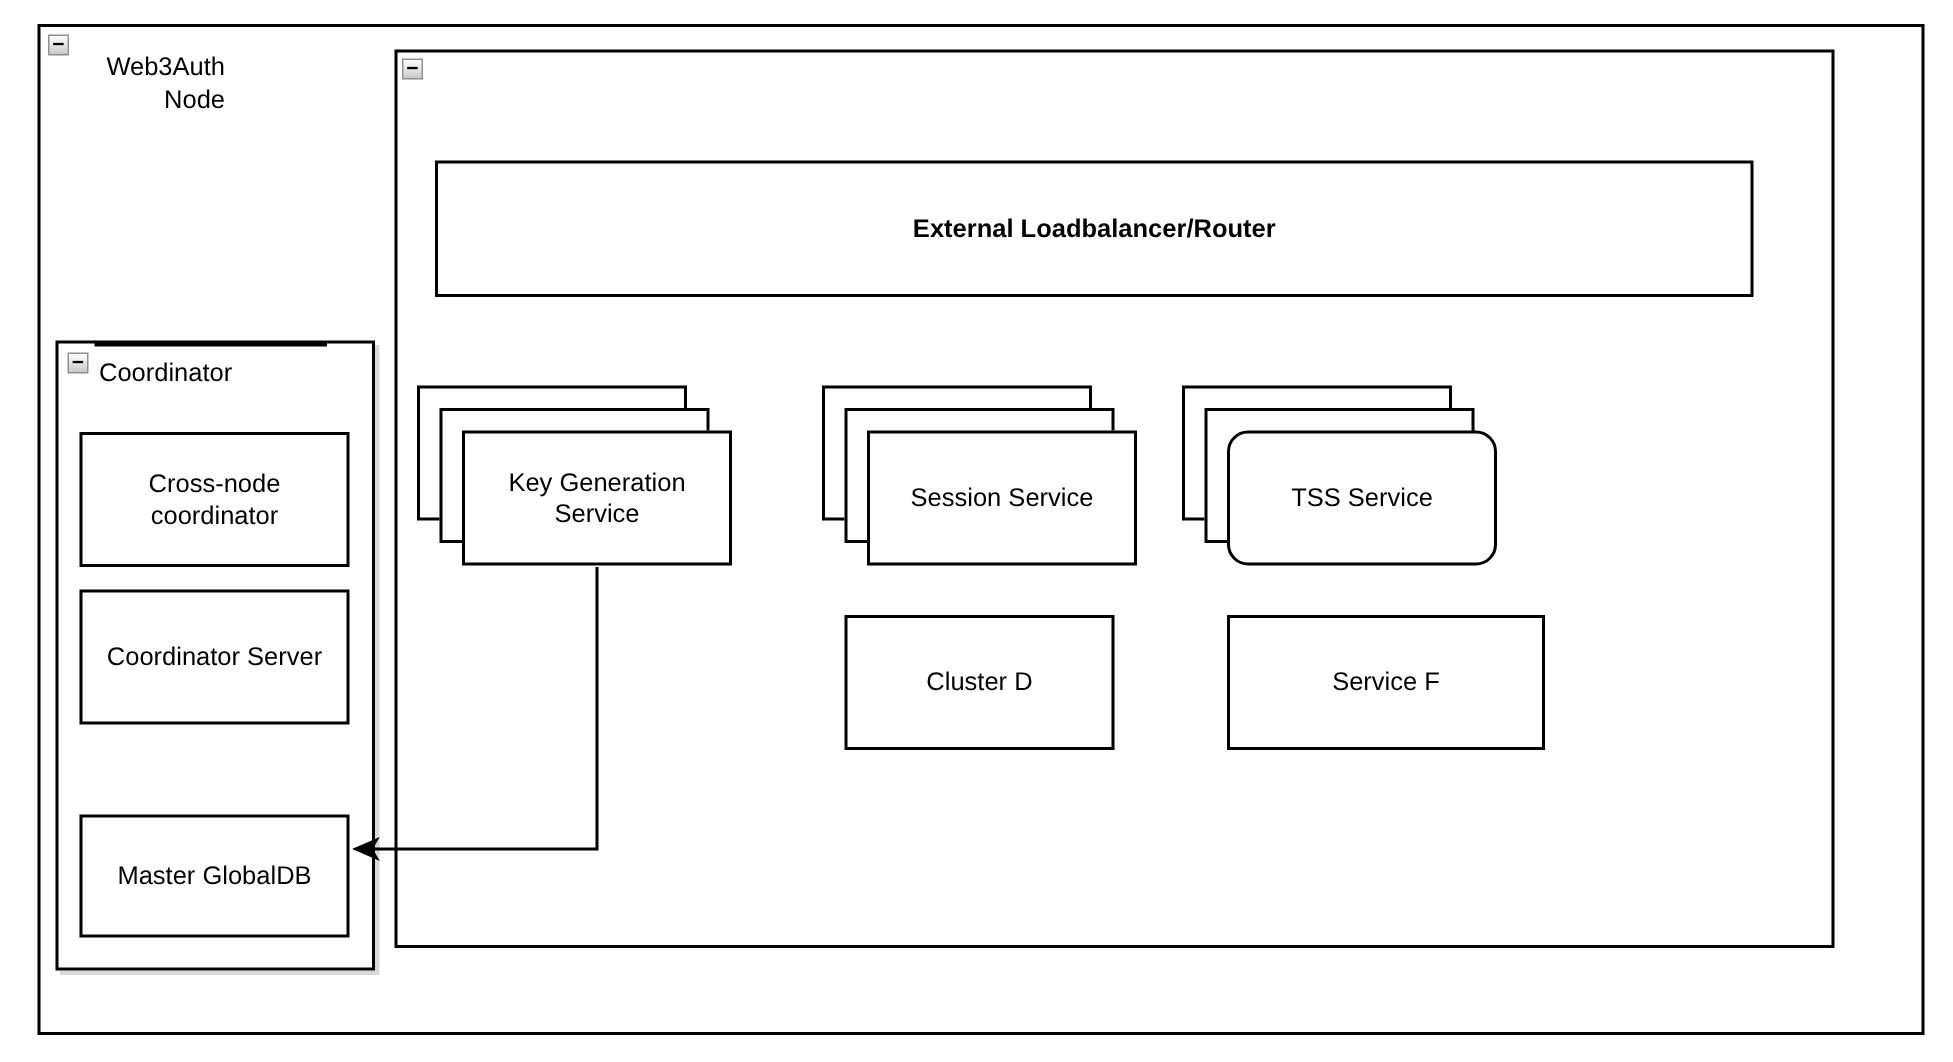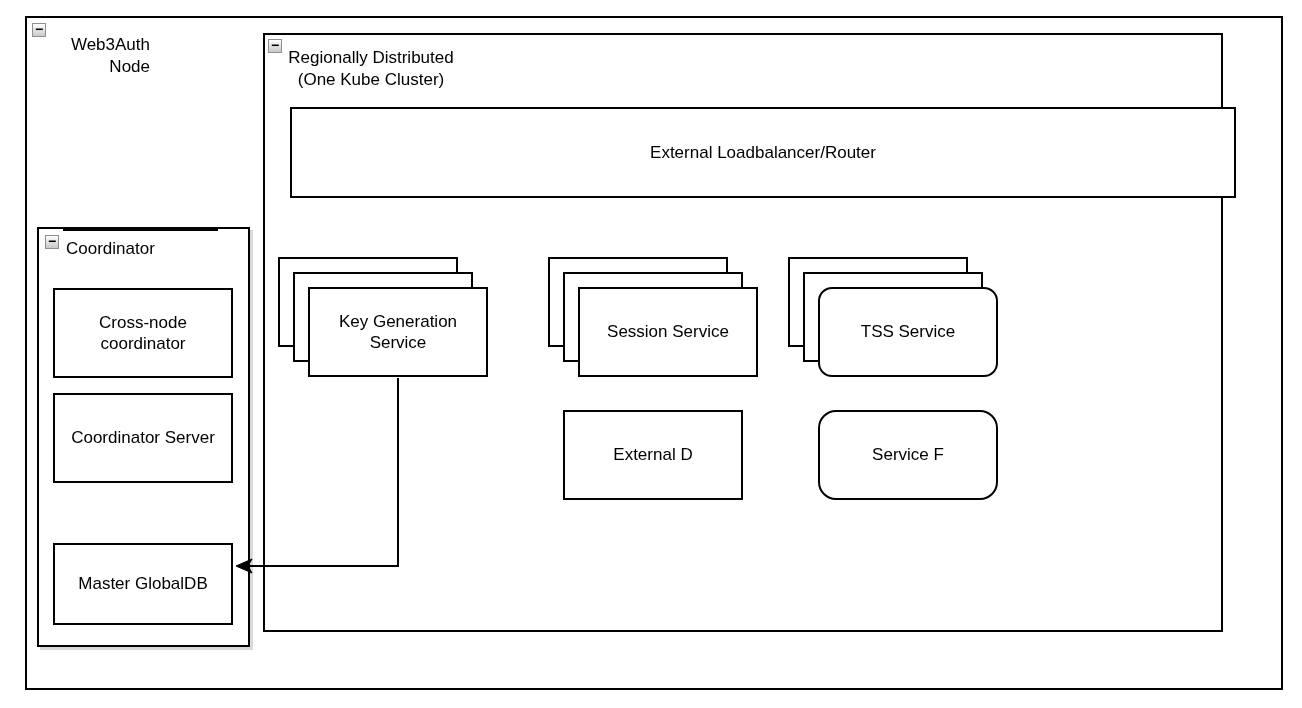--- a/index.html
+++ b/index.html
@@ -26,29 +26,29 @@
   }
   
   #g-web3auth{left:25px;top:16px;width:1258px;height:674px;}
   #ic-web3auth{left:32px;top:23px;}
   #lbl-web3auth{left:45px;top:34px;width:105px;text-align:right;}
 
   #g-regional{left:263px;top:33px;width:960px;height:599px;}
   #ic-regional{left:268px;top:39px;}
   #lbl-regional{left:276px;top:47px;width:190px;}
 
-  #n-loadbalancer{left:290px;top:107px;width:946px;height:91px;}
+  #n-loadbalancer{left:290px;top:107px;width:879px;height:91px;font-weight:bold;}
 
   .layer{width:180px;height:90px;}
   #kg1{left:278px;top:257px;} #kg2{left:293px;top:272px;} #kg3{left:308px;top:287px;}
   #ss1{left:548px;top:257px;} #ss2{left:563px;top:272px;} #ss3{left:578px;top:287px;}
   #ts1{left:788px;top:257px;} #ts2{left:803px;top:272px;} #ts3{left:818px;top:287px;border-radius:14px;}
 
   #n-serviced{left:563px;top:410px;width:180px;height:90px;}
-  #n-servicef{left:818px;top:410px;width:180px;height:90px;border-radius:18px;}
+  #n-servicef{left:818px;top:410px;width:212px;height:90px;}
 
   #g-coordinator{
     left:37px;top:227px;width:213px;height:420px;
     box-shadow:3px 3px 0 0 #d9d9d9;
   }
   #g-coordinator::before{
     content:"";position:absolute;top:-1px;left:24px;right:30px;height:3px;background:#000;
   }
   #ic-coordinator{left:45px;top:235px;}
   #lbl-coordinator{left:66px;top:238px;width:130px;}
@@ -64,22 +64,20 @@
 
 <div id="canvas">
 
   <div class="grp" id="g-web3auth"></div>
   <div class="collapse" id="ic-web3auth">−</div>
   <div class="glabel" id="lbl-web3auth">Web3Auth
 Node</div>
 
   <div class="grp" id="g-regional"></div>
   <div class="collapse" id="ic-regional">−</div>
-  <div class="glabel" id="lbl-regional">Regionally Distributed
-(One Kube Cluster)</div>
 
   <div class="box" id="n-loadbalancer">
     <span>External Loadbalancer/Router</span>
   </div>
 
   <div class="box layer" id="kg1"></div>
   <div class="box layer" id="kg2"></div>
   <div class="box layer" id="kg3">
     <span>Key Generation
 Service</span>
@@ -91,21 +89,21 @@
     <span>Session Service</span>
   </div>
 
   <div class="box layer" id="ts1"></div>
   <div class="box layer" id="ts2"></div>
   <div class="box layer" id="ts3">
     <span>TSS Service</span>
   </div>
 
   <div class="box" id="n-serviced">
-    <span>External D</span>
+    <span>Cluster D</span>
   </div>
   <div class="box" id="n-servicef">
     <span>Service F</span>
   </div>
 
   <div class="grp" id="g-coordinator"></div>
   <div class="collapse" id="ic-coordinator">−</div>
   <div class="glabel left" id="lbl-coordinator">Coordinator</div>
 
   <div class="box" id="n-crossnode">

